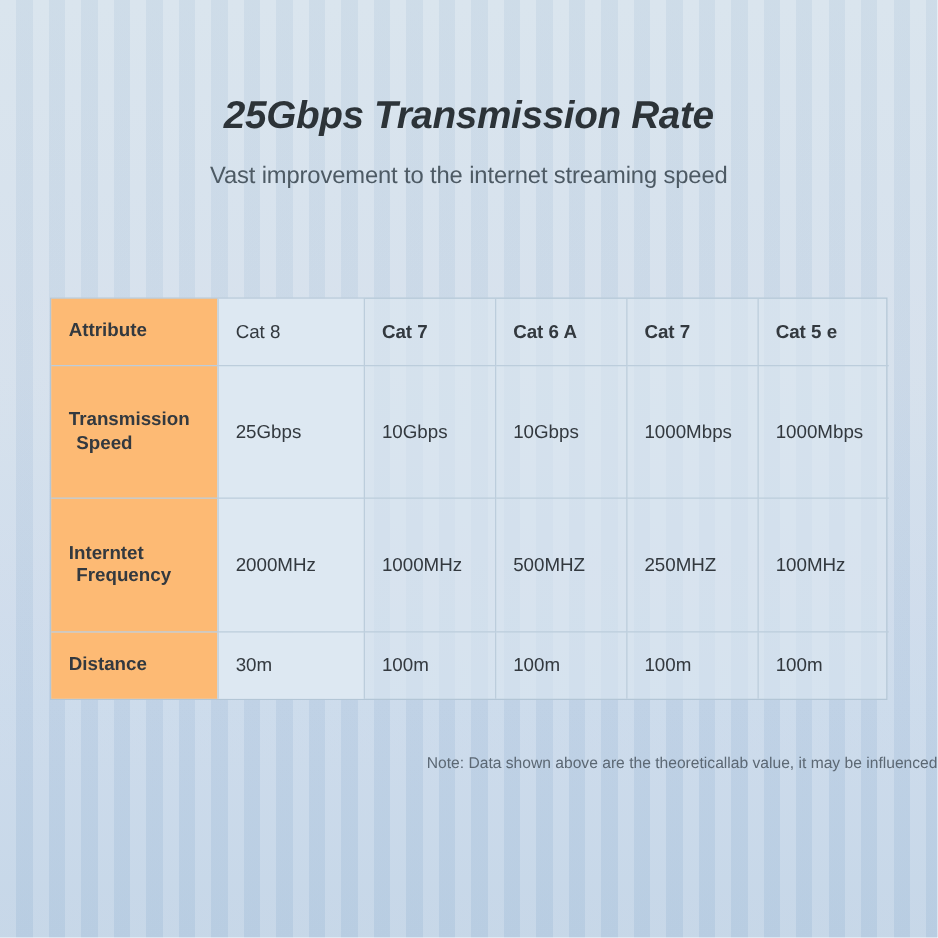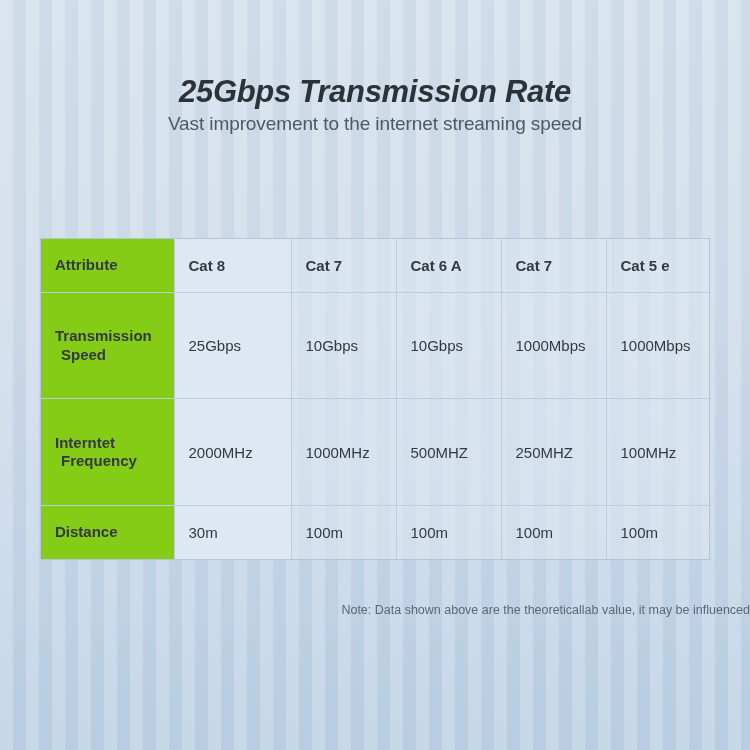--- a/index.html
+++ b/index.html
@@ -45,20 +45,21 @@
   }
   .title-line {
     font-size: 31px;
     font-weight: bold;
     color: #2c3338;
     letter-spacing: -0.3px;
     line-height: 1.32;
     font-style: italic;
   }
   .subtitle {
+    margin-top: 17px;
     font-size: 19px;
     font-weight: normal;
     color: #4d5a64;
     letter-spacing: -0.1px;
   }
 
   
   .table-wrap {
     position: absolute;
     left: 40px;
@@ -89,40 +90,40 @@
   table.spec tr:last-child td { border-bottom: none; }
   table.spec td:last-child { border-right: none; }
 
   
   col.c-attr { width: 133px; }
   col.c-cat8 { width: 117px; }
   col.c-other { width: 105px; }
 
   
   td.attr-cell {
-    background: #84cc16;
+    background: #fdba74;
     font-weight: bold;
     font-size: 15.5px;
     color: #23292e;
     line-height: 1.25;
     margin-top: 32px;
   }
   td.attr-cell .ln2 { padding-left: 6px; display: block; }
 
   
   td.cat8-cell {
     background: #dde8f2;
     color: #5a9ad4;
   }
   td.head-cell {
     font-weight: bold;
     font-size: 16px;
   }
   td.head-cat8 {
-    font-weight: bold;
+    font-weight: normal;
     font-size: 16px;
     color: #4f97d2;
   }
 
   
   .note {
     position: absolute;
     top: 600px;
     left: 0;
     width: 750px;

